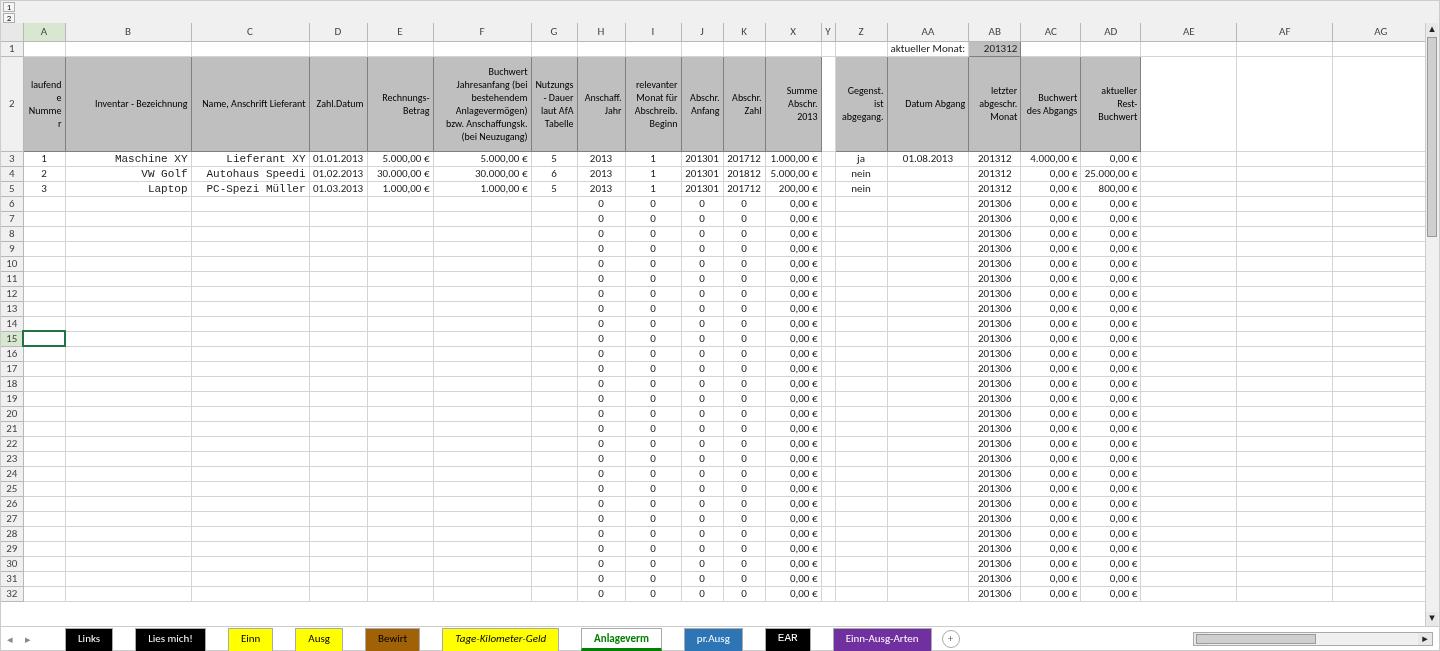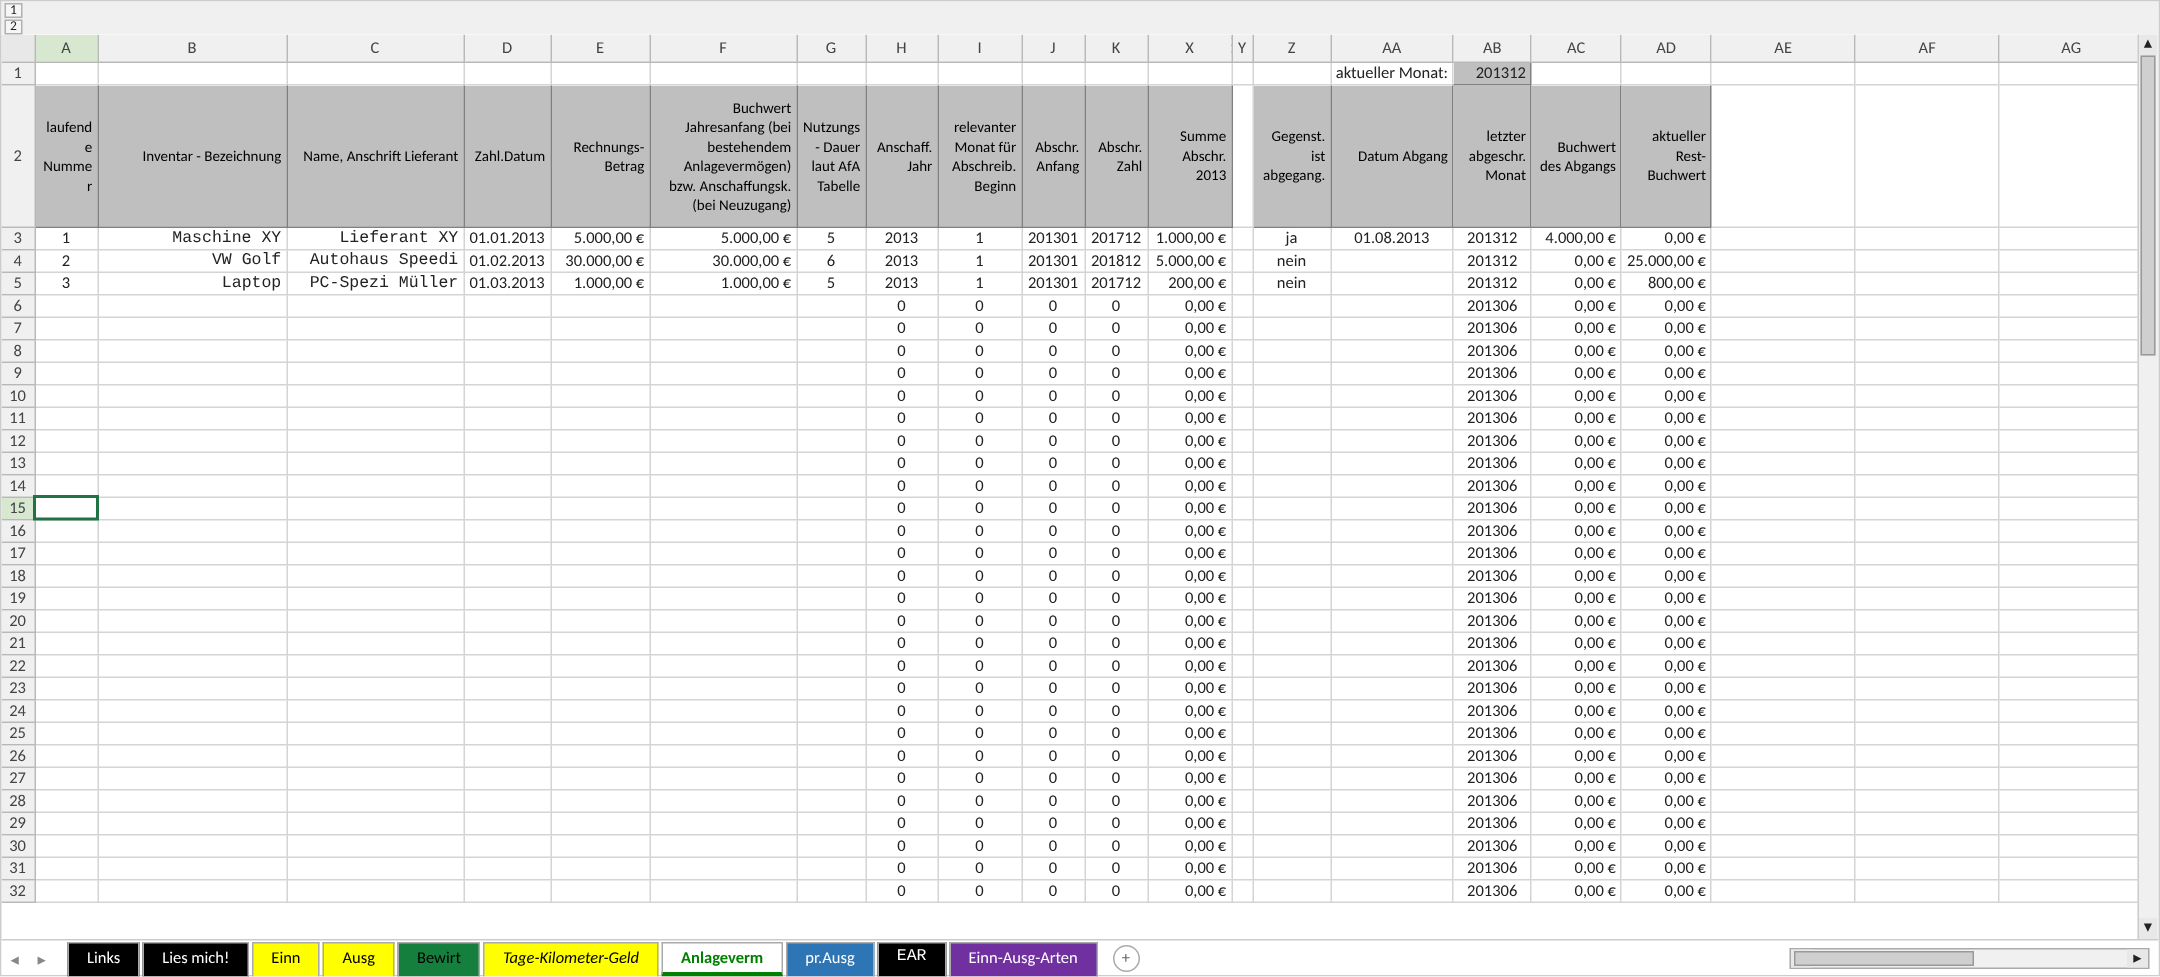--- a/index.html
+++ b/index.html
@@ -112,20 +112,21 @@
   .nav-btn { width: 12px; height: 12px; color: #888; cursor: pointer; }
   .tab {
     padding: 3px 12px;
     border: 1px solid #aaa;
     border-bottom: none;
     margin-right: 2px;
     font-size: 11px;
     cursor: pointer;
     position: relative;
     top: 1px;
+    margin-left: 20px;
   }
   .tab.active {
     background: #fff;
     border-bottom: 2px solid #fff;
     font-weight: 600;
   }
   .add-sheet {
     width: 18px; height: 18px;
     border: 1px solid #aaa; border-radius: 50%;
     text-align: center; line-height: 15px;
@@ -1025,21 +1026,21 @@
   <div class="tabs">
     <div class="tab-nav">
       <span class="nav-btn">◂</span>
       <span class="nav-btn">▸</span>
     </div>
     <div id="tabstrip" style="display:flex;">
         <div class="tab" style="background: rgb(0, 0, 0); color: rgb(255, 255, 255);">Links</div>
         <div class="tab" style="background: rgb(0, 0, 0); color: rgb(255, 255, 255);">Lies mich!</div>
         <div class="tab" style="background: rgb(255, 255, 0); color: rgb(0, 0, 0);">Einn</div>
         <div class="tab" style="background: rgb(255, 255, 0); color: rgb(0, 0, 0);">Ausg</div>
-        <div class="tab" style="background: #15803d; color: rgb(0, 0, 0);">Bewirt</div>
+        <div class="tab" style="background: #a16207; color: rgb(0, 0, 0);">Bewirt</div>
         <div class="tab" style="background: rgb(255, 255, 0); color: rgb(0, 0, 0); font-style: italic;">Tage-Kilometer-Geld</div>
         <div class="tab active" style="background: rgb(255, 255, 255); color: rgb(0, 128, 0); border-bottom: 3px solid rgb(0, 128, 0);">Anlageverm</div>
         <div class="tab" style="background: rgb(46, 117, 182); color: rgb(255, 255, 255);">pr.Ausg</div>
         <div class="tab" style="background: #000000; color: rgb(255, 255, 255); font-family: Liberation Mono, monospace;">EAR</div>
         <div class="tab" style="background: rgb(112, 48, 160); color: rgb(255, 255, 255);">Einn-Ausg-Arten</div>
       </div>
     <div class="add-sheet">+</div>
     <div style="flex:1"></div>
     <div class="hscroll">
       <div class="arrow l">◂</div>

